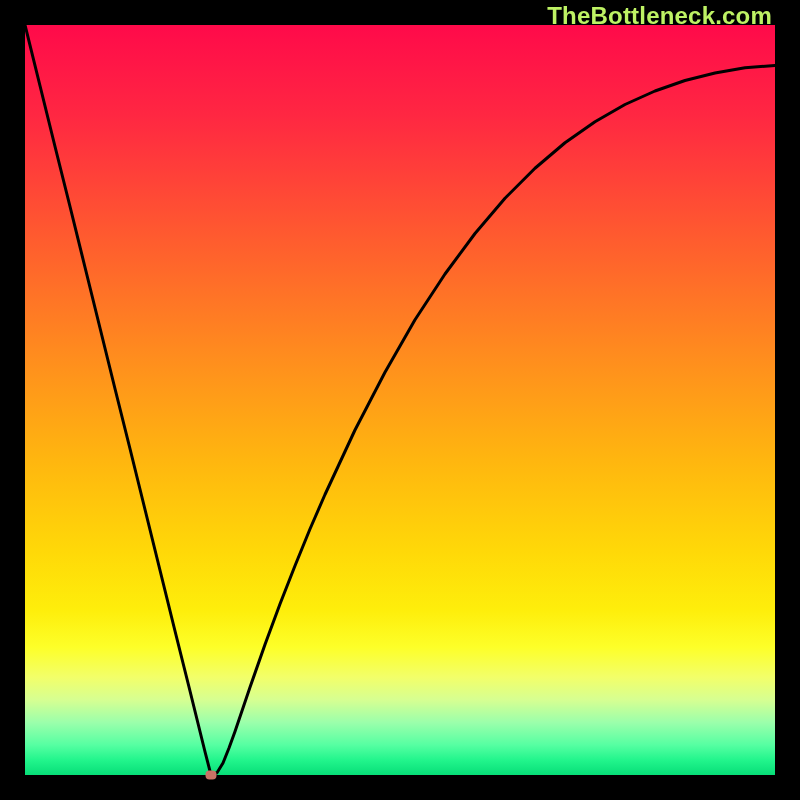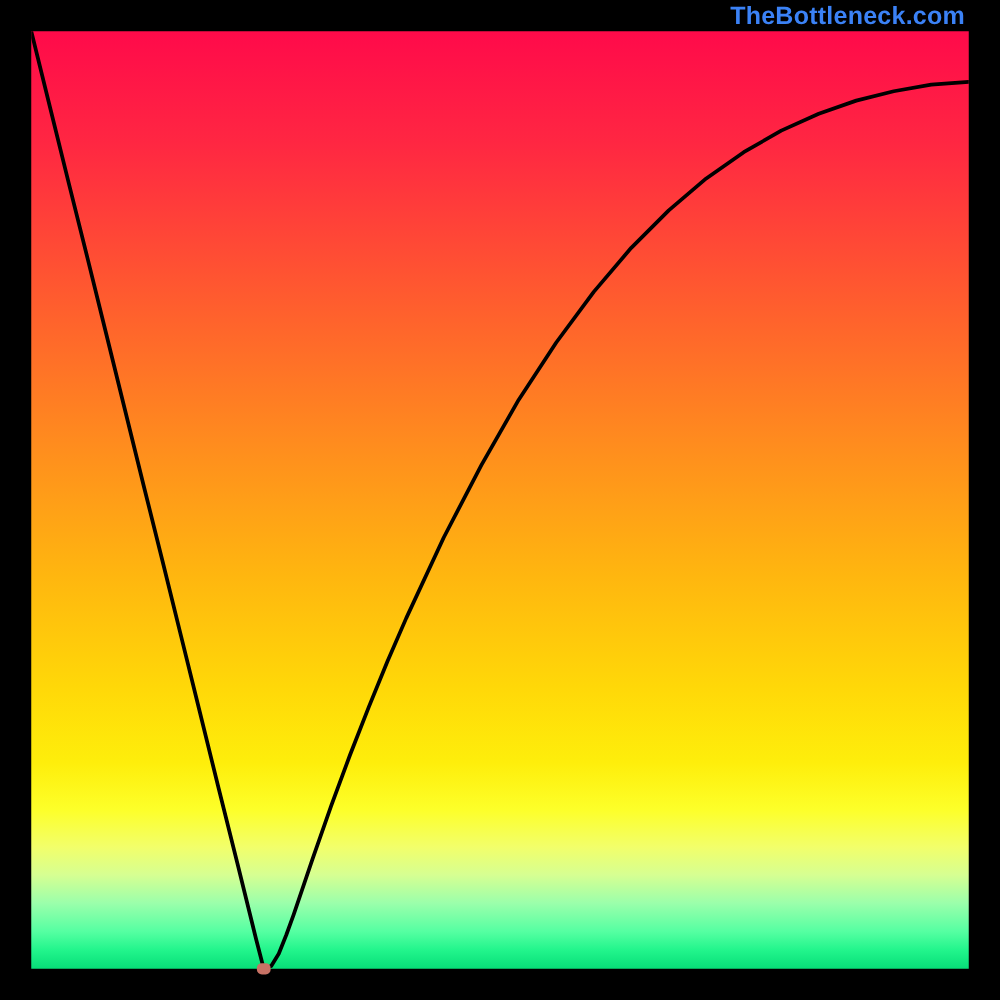--- a/index.html
+++ b/index.html
@@ -23,23 +23,23 @@
     left: 0;
     top: 0;
     width: 100%;
     height: 100%;
   }
   .watermark {
     position: absolute;
     top: 2px;
     right: 28px;
     font-family: Arial, Helvetica, sans-serif;
-    font-size: 20px;
+    font-size: 24px;
     font-weight: 600;
-    color: #3b82f6;
+    color: #bef264;
     letter-spacing: 0.2px;
   }
   svg.curve {
     position: absolute;
     left: 0;
     top: 0;
     width: 750px;
     height: 750px;
   }
   .marker {

